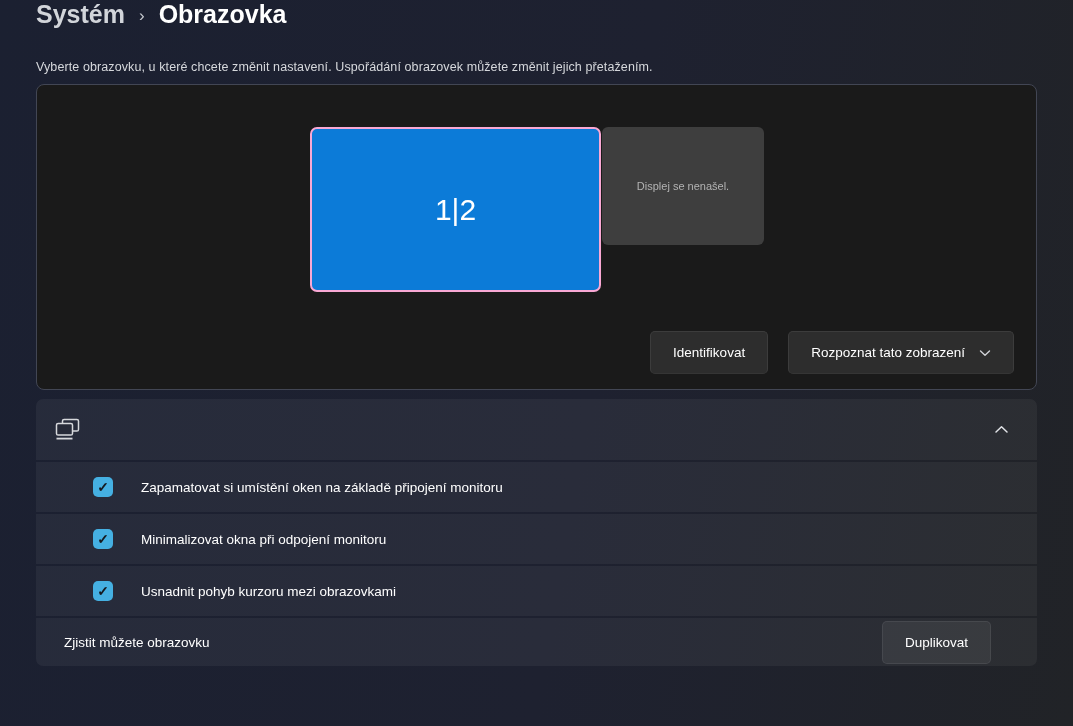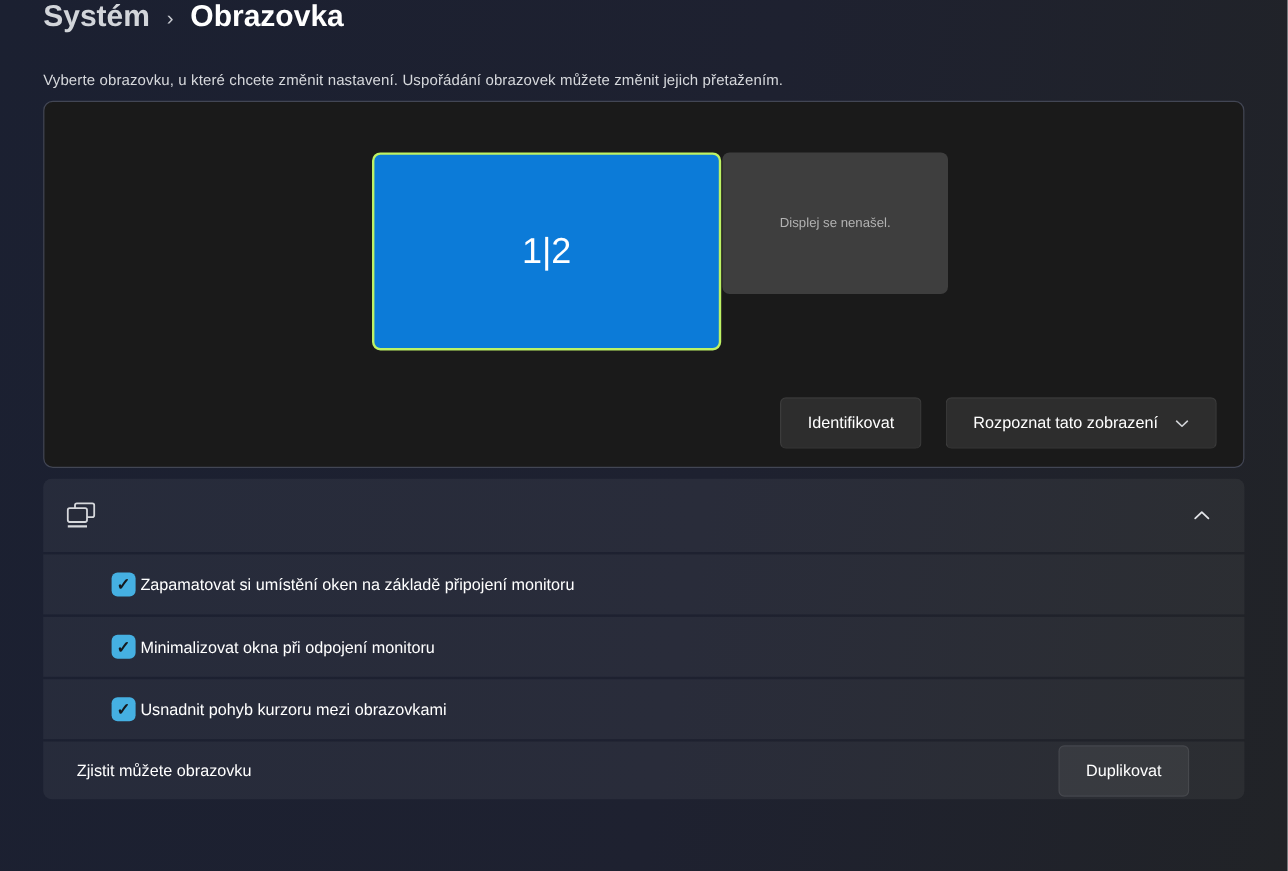--- a/index.html
+++ b/index.html
@@ -20,26 +20,26 @@
 
   .description { margin-top:31px; font-size:12.5px; color:#d6d8dc; letter-spacing:.1px; }
 
   
   .preview-panel {
     margin-top:10px; height:306px; position:relative;
     background:#1a1a1a; border:1px solid #424654; border-radius:8px;
   }
   .monitor-primary {
     position:absolute; left:273px; top:42px; width:291px; height:165px;
-    background:#0c7bd8; border:2px solid #bef264; border-radius:7px;
+    background:#0c7bd8; border:2px solid #f9a8d4; border-radius:7px;
     display:flex; align-items:center; justify-content:center;
     font-size:30px; color:#ffffff; cursor:pointer;
   }
   .monitor-missing {
-    position:absolute; left:565px; top:42px; width:188px; height:118px;
+    position:absolute; left:565px; top:42px; width:162px; height:118px;
     background:#3e3e3e; border-radius:6px;
     display:flex; align-items:center; justify-content:center;
     font-size:11px; color:#b3b3b3;
   }
   .panel-buttons { position:absolute; right:22px; bottom:15px; display:flex; gap:20px; }
   .btn {
     height:43px; display:inline-flex; align-items:center; justify-content:center;
     background:#2d2d2d; border:1px solid #3c3c3c; border-bottom-color:#353535;
     border-radius:5px; color:#ffffff; font-size:13.5px; cursor:pointer;
     padding:0 22px; white-space:nowrap;
@@ -61,21 +61,21 @@
   .row-subtitle { font-size:12px; color:#9fa4ad; }
   .spacer { flex:1; }
   .chevron-up-btn { width:30px; height:30px; display:flex; align-items:center; justify-content:center; cursor:pointer; }
 
   .check-row { padding-left:57px; }
   .checkbox {
     width:20px; height:20px; border-radius:5px; background:#45b0e2;
     display:flex; align-items:center; justify-content:center; cursor:pointer;
     color:#15191e; font-size:14px; font-weight:700; line-height:1;
   }
-  .check-label { margin-left:4px; font-size:13.5px; color:#ffffff; }
+  .check-label { margin-left:28px; font-size:13.5px; color:#ffffff; }
 
   .detect-row { height:48px; border-radius:0 0 7px 7px; padding:0 46px 0 28px; }
   .detect-label { font-size:13.5px; color:#ffffff; }
   .btn-on-row { background:rgba(255,255,255,0.063); border:1px solid rgba(255,255,255,0.075); }
 
   svg { display:block; }
 </style>
 </head>
 <body>
 

